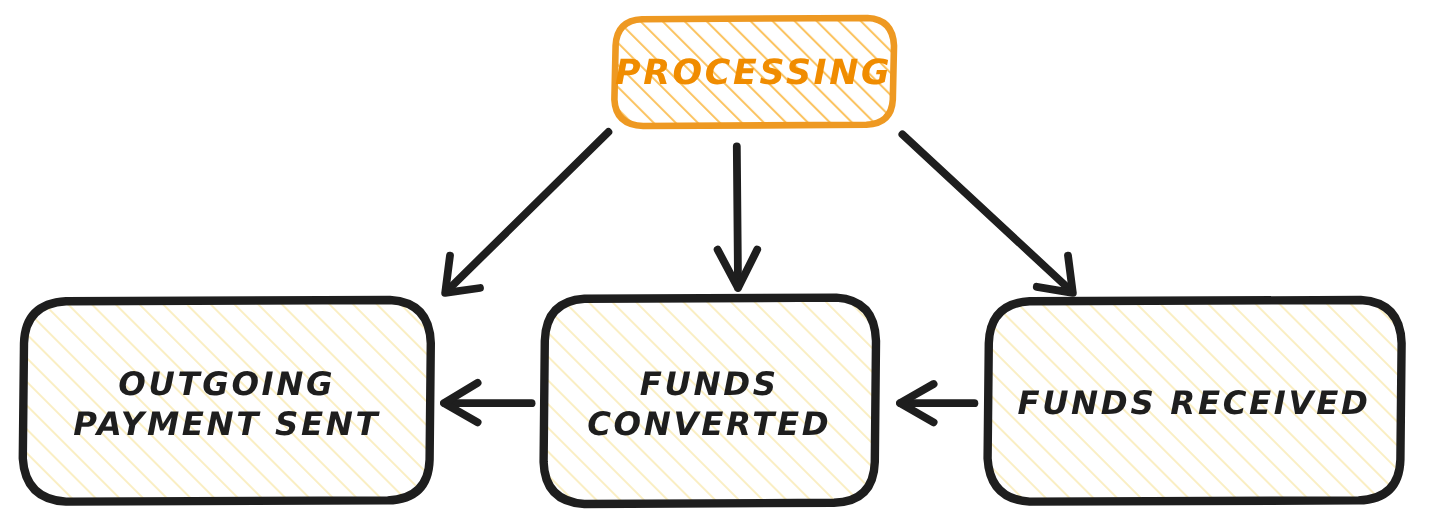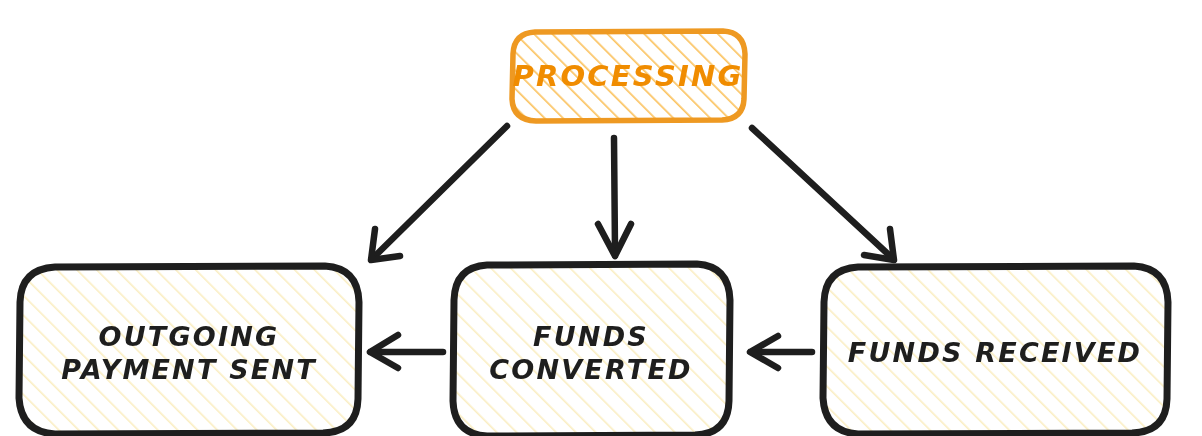--- a/index.html
+++ b/index.html
@@ -11,21 +11,20 @@
     width: 1202px;
     height: 436px;
     overflow: hidden;
     font-family: "DejaVu Sans", sans-serif;
   }
   #canvas {
     position: relative;
     width: 1202px;
     height: 360px;
     background: #ffffff;
-    margin-top: 16px;
   }
   #diagram-svg {
     position: absolute;
     top: 0;
     left: 0;
     width: 1202px;
     height: 436px;
   }
   .node-label {
     font-family: "DejaVu Sans", "Liberation Sans", sans-serif;

